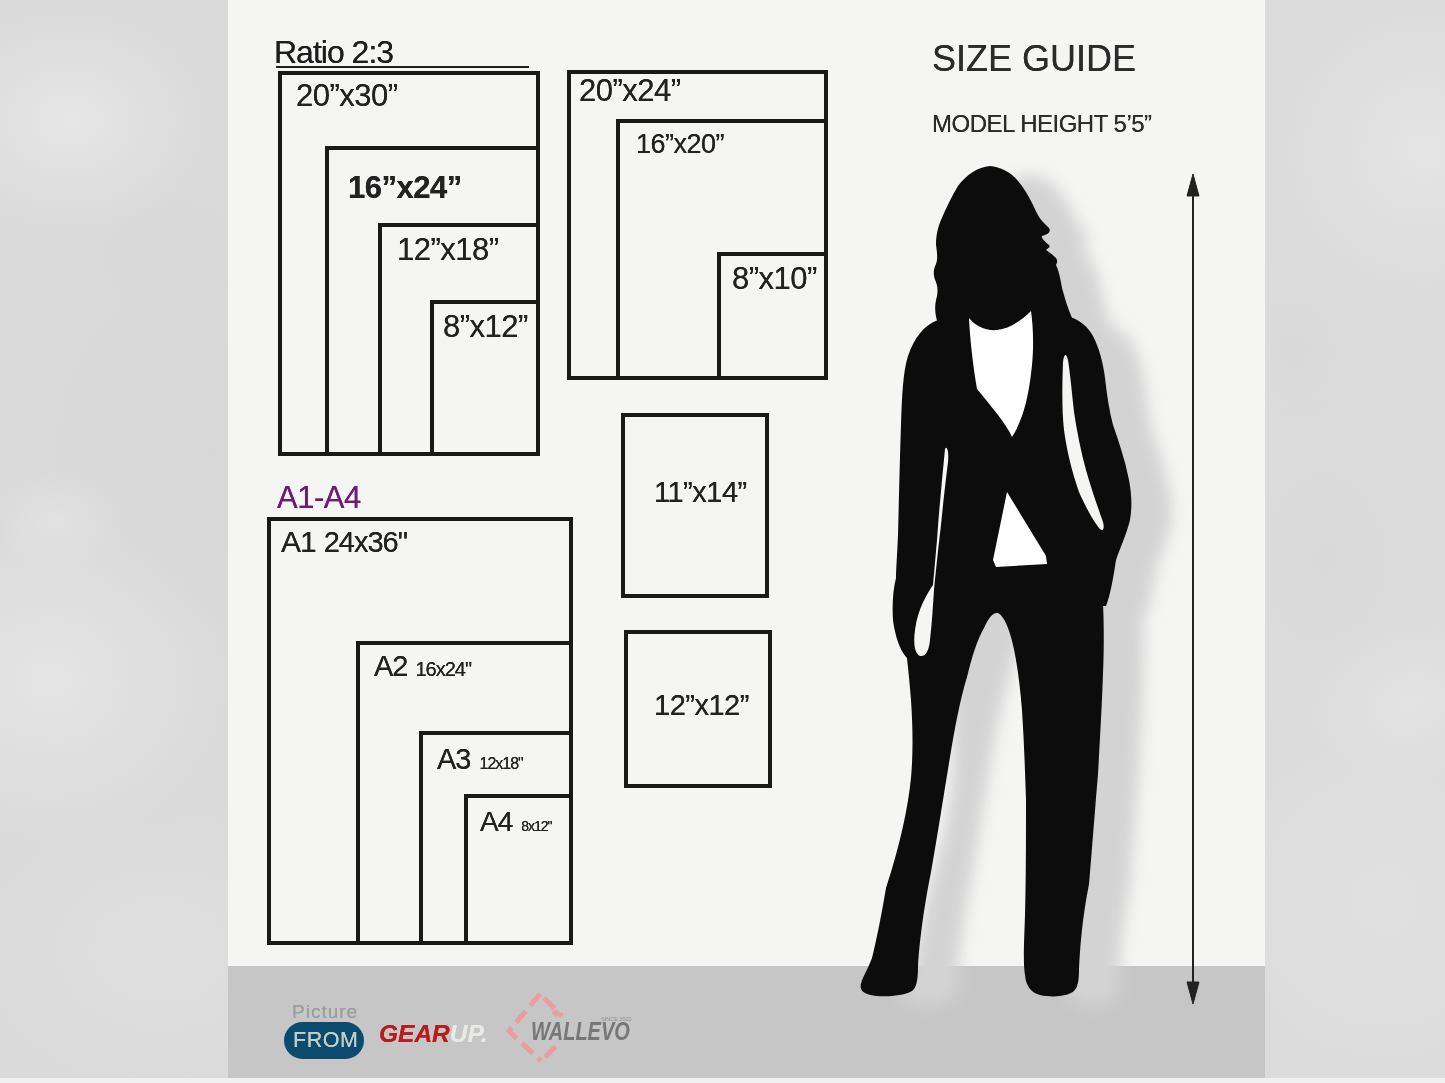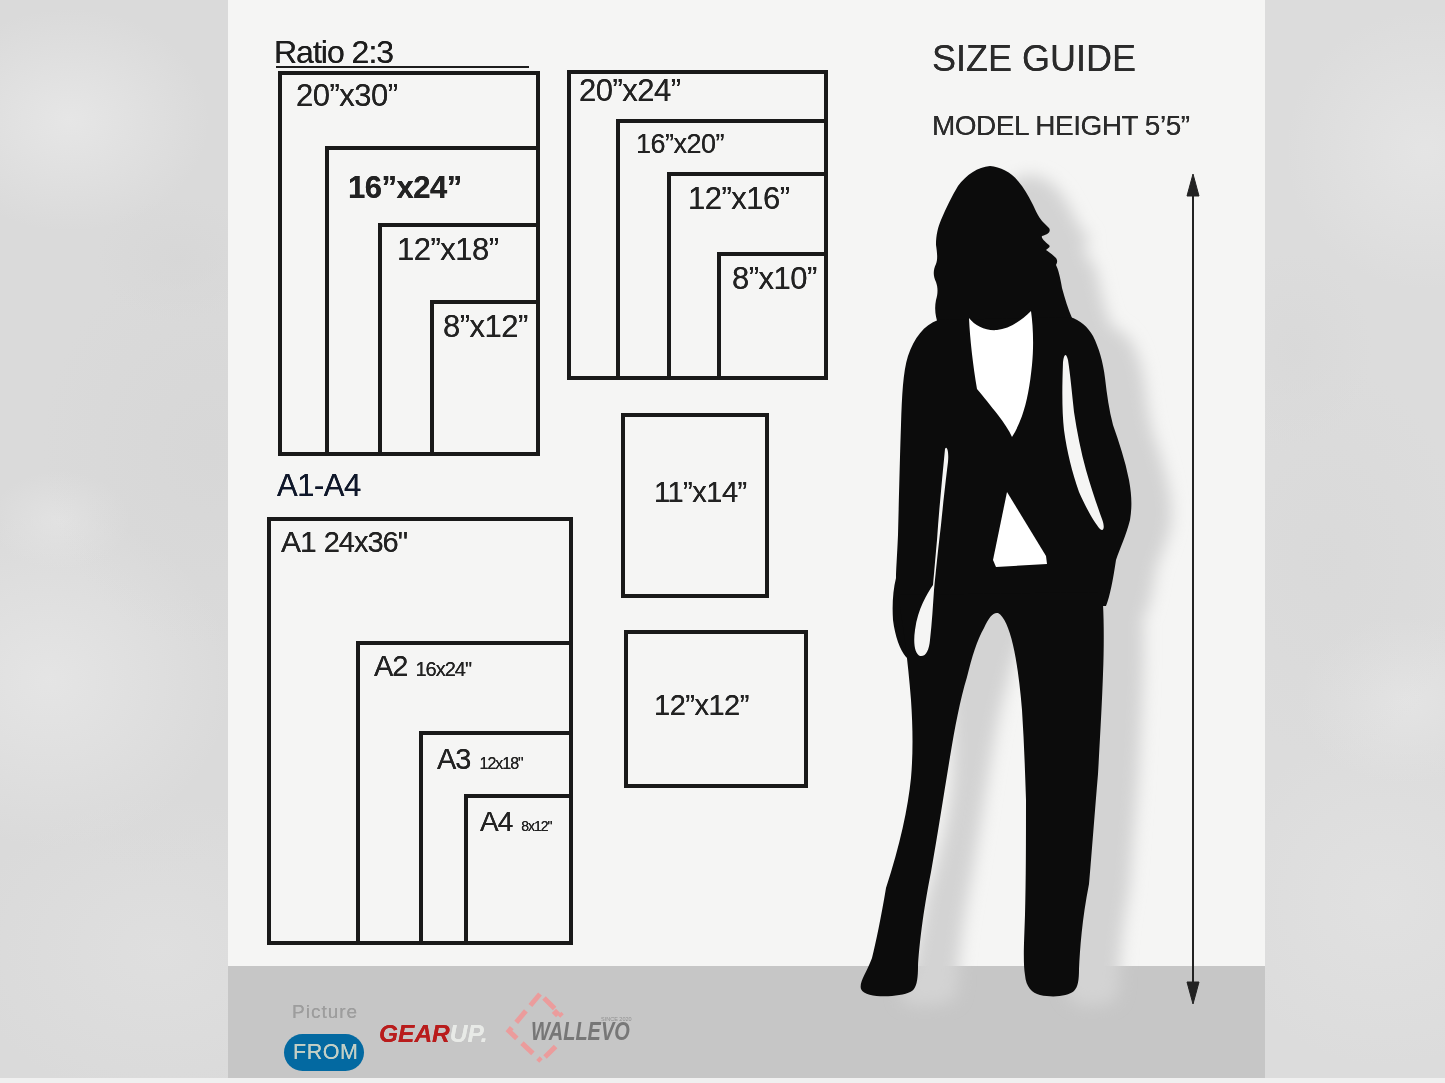--- a/index.html
+++ b/index.html
@@ -65,42 +65,38 @@
 
 <div class="rect" style="left:567px;top:70px;width:261px;height:310px;">
 
   <div class="lab" style="left:8px;top:1px;font-size:31px;letter-spacing:-0.5px;">20”x24”</div>
 
   <div class="rect" style="left:45px;top:45px;right:-4px;bottom:-4px;">
 
     <div class="lab" style="left:16px;top:8px;font-size:27px;letter-spacing:-0.5px;">16”x20”</div>
   </div>
 
-  <div class="rect" style="left:96px;top:98px;right:-4px;bottom:-4px;">
-
-    <div class="lab" style="left:17px;top:7px;font-size:31px;letter-spacing:-0.5px;">12”x16”</div>
-  </div>
 
   <div class="rect" style="left:146px;top:178px;right:-4px;bottom:-4px;">
 
     <div class="lab" style="left:11px;top:7px;font-size:31px;letter-spacing:-0.5px;">8”x10”</div>
   </div>
 </div>
 
 <div class="rect" style="left:621px;top:413px;width:148px;height:185px;">
 
   <div class="lab" style="left:29px;top:61px;font-size:29px;letter-spacing:-0.5px;">11”x14”</div>
 </div>
 
-<div class="rect" style="left:624px;top:630px;width:184px;height:158px;">
+<div class="rect" style="left:624px;top:630px;width:148px;height:158px;">
 
   <div class="lab" style="left:26px;top:57px;font-size:29px;letter-spacing:-0.5px;">12”x12”</div>
 </div>
 
-<div class="lab" style="left:277px;top:470px;font-size:31px;letter-spacing:-0.5px;color:#0f172a;">A1-A4</div>
+<div class="lab" style="left:277px;top:482px;font-size:31px;letter-spacing:-0.5px;color:#701a75;">A1-A4</div>
 
 <div class="rect" style="left:267px;top:517px;width:306px;height:428px;">
 
   <div class="lab" style="left:10px;top:6px;font-size:30px;letter-spacing:-1px;">A1<span style="font-size:29px;margin-left:8px;">24x36"</span></div>
 
   <div class="rect" style="left:85px;top:120px;right:-4px;bottom:-4px;">
 
     <div class="lab" style="left:14px;top:7px;font-size:29px;letter-spacing:-1px;">A2<span style="font-size:20px;margin-left:8px;">16x24"</span></div>
   </div>
 
@@ -110,21 +106,21 @@
   </div>
 
   <div class="rect" style="left:193px;top:273px;right:-4px;bottom:-4px;">
 
     <div class="lab" style="left:12px;top:10px;font-size:28px;letter-spacing:-1px;">A4<span style="font-size:14px;margin-left:9px;">8x12"</span></div>
   </div>
 </div>
 
 <div class="lab" style="left:932px;top:41px;font-size:36px;letter-spacing:0;color:#2b2b2b;">SIZE GUIDE</div>
 
-<div class="lab" style="left:932px;top:112px;font-size:28px;letter-spacing:-0.5px;color:#2b2b2b;">MODEL HEIGHT 5’5”</div>
+<div class="lab" style="left:932px;top:112px;font-size:24px;letter-spacing:-0.5px;color:#2b2b2b;">MODEL HEIGHT 5’5”</div>
 
 <svg class="abs" style="left:840px;top:160px;" width="380" height="860" viewBox="840 160 380 860">
  <defs>
       <filter id="bl" x="-30%" y="-30%" width="160%" height="160%">
    <feFlood flood-color="#d3d3d3" result="c"></feFlood>
    <feComposite in="c" in2="SourceAlpha" operator="in" result="s"></feComposite>
    <feGaussianBlur in="s" stdDeviation="8"></feGaussianBlur>
  </filter>
     </defs>
 
@@ -197,21 +193,21 @@
 
  <g stroke="#222" fill="#222">
    <line x1="1193" y1="190" x2="1193" y2="990" stroke-width="2"></line>
    <path d="M1193,174 L1199,196 L1187,196 Z"></path>
    <path d="M1193,1004 L1199,982 L1187,982 Z"></path>
  </g>
 </svg>
 
 <div class="lab" style="left:292px;top:1002px;font-size:19px;letter-spacing:1px;color:#9d9d9d;">Picture</div>
 
-<div class="abs" style="left:284px;top:1022px;width:80px;height:37px;border-radius:18.5px;background:#0369a1;margin-top:12px;">
+<div class="abs" style="left:284px;top:1022px;width:80px;height:37px;border-radius:18.5px;background:#0c4a6e;">
   <div class="lab" style="left:9px;top:8px;font-size:21.5px;letter-spacing:0.5px;color:#c3cfc5;">FROM</div>
 </div>
 
 <div class="lab" style="left:379px;top:1022px;font-size:24.5px;font-weight:bold;font-style:italic;letter-spacing:0;"><span style="color:#b91c1c;">GEAR</span><span style="color:#e8eae7;margin-top:48px;">UP.</span></div>
 
 <svg class="abs" style="left:500px;top:990px;" width="180" height="75" viewBox="0 0 180 75">
 
   <g stroke="#eb9c9c" stroke-width="5" fill="none" stroke-dasharray="15 7">
     <path d="M40,4 L9,41 L41,71"></path>
     <path d="M44,8 L62,26"></path>

